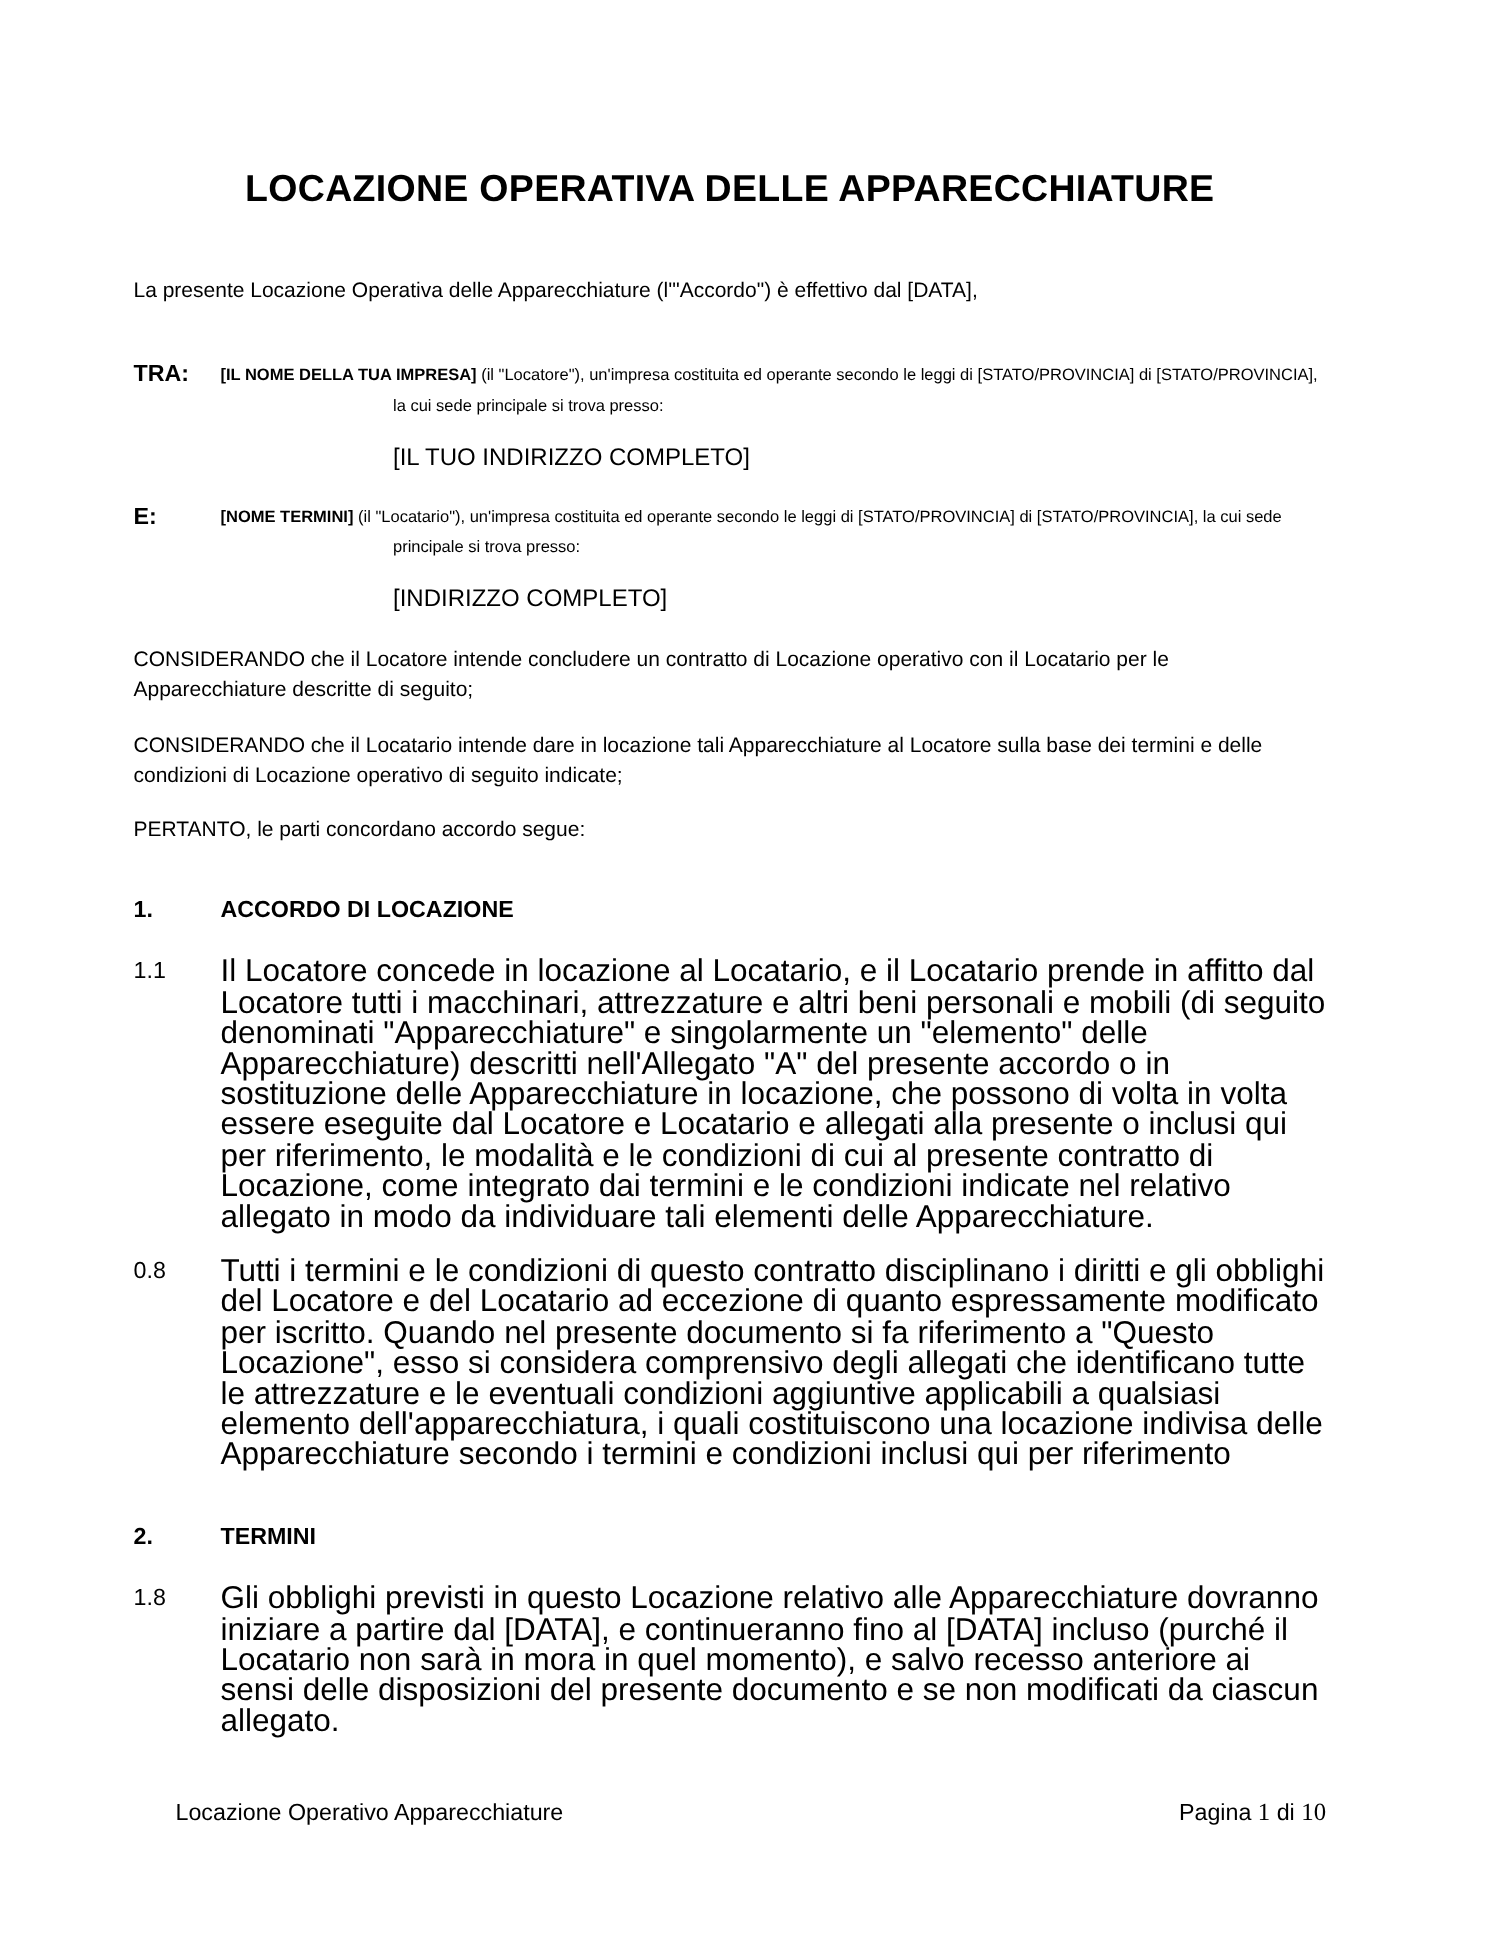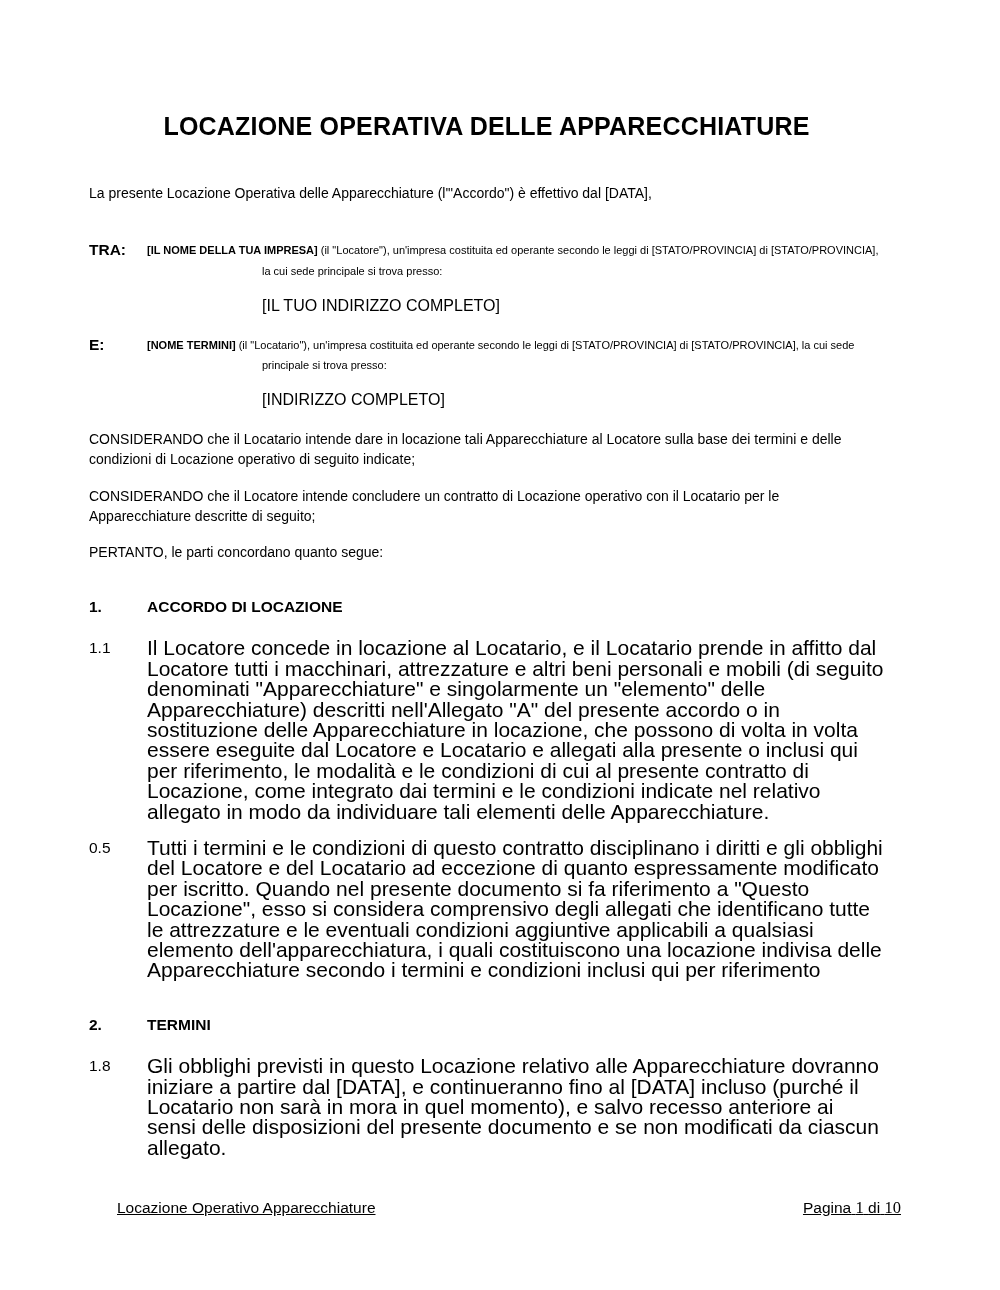--- a/index.html
+++ b/index.html
@@ -75,28 +75,27 @@
   }
   .clause .num {
     position: absolute;
     left: 0; top: 0;
     font-size: 15.5px;
     line-height: 20.4px;
   }
   .footer {
     position: absolute;
     left: 117px;
-    right: 99px;
+    right: 116px;
     top: 1198px;
     display: flex;
     justify-content: space-between;
     align-items: baseline;
     font-size: 15.5px;
     line-height: 20.4px;
-    text-decoration: underline;
   }
   .serif {
     font-family: "Liberation Serif", serif;
     font-size: 16.5px;
   }
 </style>
 </head>
 <body>
 
 <div class="sheet">
@@ -110,36 +109,36 @@
     <p class="party-body"><span class="bold">[IL NOME DELLA TUA IMPRESA]</span> <span>(il "Locatore"), un'impresa costituita ed operante secondo le leggi di [STATO/PROVINCIA] di [STATO/PROVINCIA], la cui sede principale si trova presso:</span></p>
     <p class="party-address">[IL TUO INDIRIZZO COMPLETO]</p>
   </div>
 
   <div class="party">
     <span class="party-label">E:</span>
     <p class="party-body"><span class="bold">[NOME TERMINI]</span> <span>(il "Locatario"), un'impresa costituita ed operante secondo le leggi di [STATO/PROVINCIA] di [STATO/PROVINCIA], la cui sede principale si trova presso:</span></p>
     <p class="party-address">[INDIRIZZO COMPLETO]</p>
   </div>
 
+  <p class="para">CONSIDERANDO che il Locatore intende concludere un contratto di Locazione operativo con il Locatario per le Apparecchiature descritte di seguito;</p>
   <p class="para">CONSIDERANDO che il Locatario intende dare in locazione tali Apparecchiature al Locatore sulla base dei termini e delle condizioni di Locazione operativo di seguito indicate;</p>
-  <p class="para">CONSIDERANDO che il Locatore intende concludere un contratto di Locazione operativo con il Locatario per le Apparecchiature descritte di seguito;</p>
-  <p class="para">PERTANTO, le parti concordano quanto segue:</p>
+  <p class="para">PERTANTO, le parti concordano accordo segue:</p>
 
   <div class="section-heading">
     <span class="num">1.</span>
     <span>ACCORDO DI LOCAZIONE</span>
   </div>
 
   <div class="clause">
     <span class="num">1.1</span>
     <p class="clause-text">Il Locatore concede in locazione al Locatario, e il Locatario prende in affitto dal Locatore tutti i macchinari, attrezzature e altri beni personali e mobili (di seguito denominati "Apparecchiature" e singolarmente un "elemento" delle Apparecchiature) descritti nell'Allegato "A" del presente accordo o in sostituzione delle Apparecchiature in locazione, che possono di volta in volta essere eseguite dal Locatore e Locatario e allegati alla presente o inclusi qui per riferimento, le modalità e le condizioni di cui al presente contratto di Locazione, come integrato dai termini e le condizioni indicate nel relativo allegato in modo da individuare tali elementi delle Apparecchiature.</p>
   </div>
 
   <div class="clause">
-    <span class="num">0.5</span>
+    <span class="num">0.8</span>
     <p class="clause-text">Tutti i termini e le condizioni di questo contratto disciplinano i diritti e gli obblighi del Locatore e del Locatario ad eccezione di quanto espressamente modificato per iscritto. Quando nel presente documento si fa riferimento a "Questo Locazione", esso si considera comprensivo degli allegati che identificano tutte le attrezzature e le eventuali condizioni aggiuntive applicabili a qualsiasi elemento dell'apparecchiatura, i quali costituiscono una locazione indivisa delle Apparecchiature secondo i termini e condizioni inclusi qui per riferimento</p>
   </div>
 
   <div class="section-heading">
     <span class="num">2.</span>
     <span>TERMINI</span>
   </div>
 
   <div class="clause">
     <span class="num">1.8</span>

